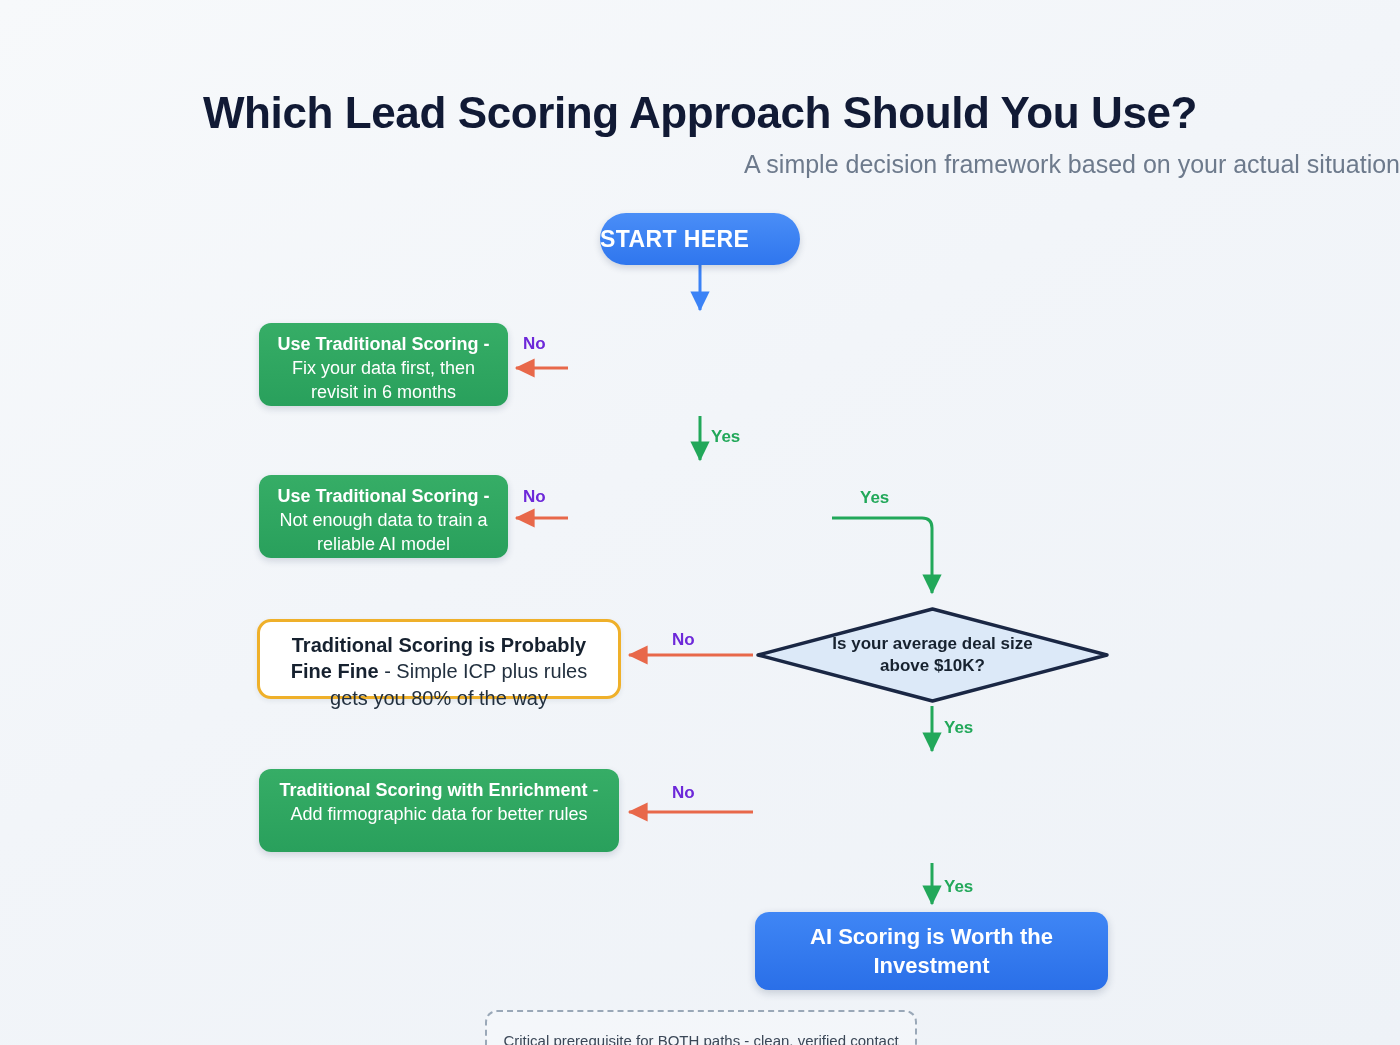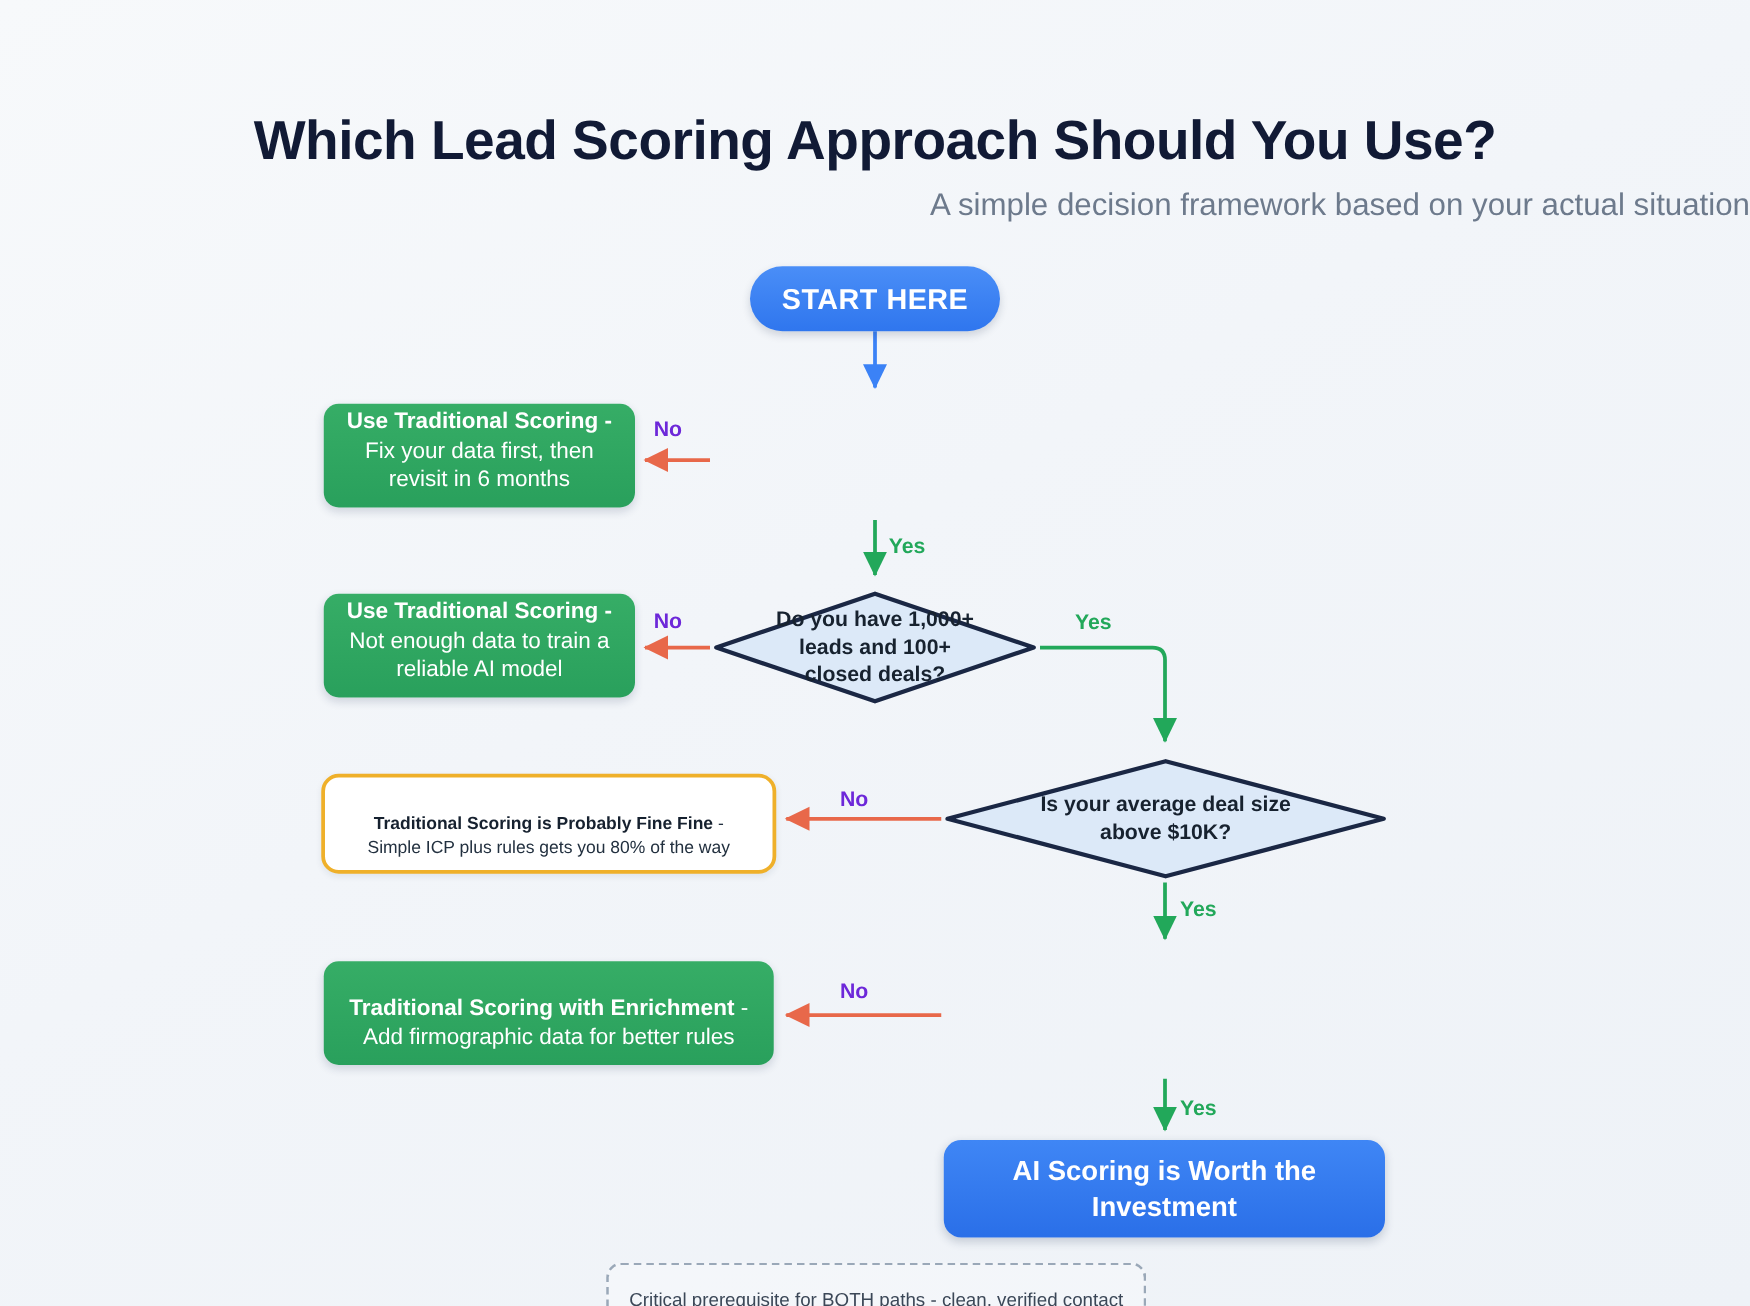--- a/index.html
+++ b/index.html
@@ -52,60 +52,60 @@
     height: 1045px;
     pointer-events: none;
   }
 
   
   .node { position: absolute; }
 
   .pill {
     display: flex;
     align-items: center;
-    justify-content: center;
+    justify-content: flex-start;
     text-align: center;
     border-radius: 26px;
     color: #ffffff;
     box-shadow: 0 3px 7px rgba(25, 45, 80, 0.18);
   }
 
   .start-pill {
     left: 600px; top: 165px;
     width: 200px; height: 52px;
     background: linear-gradient(180deg, #4a8ef7 0%, #2f76ee 100%);
     font-size: 23px;
     font-weight: bold;
     letter-spacing: 0.4px;
     border-radius: 26px;
   }
 
   .result-box {
     display: flex;
-    align-items: flex-end;
+    align-items: flex-start;
     justify-content: center;
     text-align: center;
     border-radius: 12px;
     padding: 10px 16px;
     line-height: 1.32;
   }
 
   .green-box {
     background: linear-gradient(180deg, #36ad66 0%, #29a05c 100%);
     color: #ffffff;
     font-size: 18px;
     box-shadow: 0 3px 7px rgba(25, 45, 80, 0.16);
   }
   .green-box b { font-weight: bold; }
 
   .amber-box {
     background: #ffffff;
     border: 3px solid #efb02a;
     color: #22303f;
-    font-size: 14px;
+    font-size: 20px;
     border-radius: 14px;
     box-shadow: 0 2px 5px rgba(25, 45, 80, 0.08);
   }
   .amber-box b { font-weight: bold; color: #16212f; }
 
   .blue-box {
     background: linear-gradient(180deg, #3f86f5 0%, #2a6fe8 100%);
     color: #ffffff;
     font-size: 22px;
     font-weight: bold;
@@ -221,26 +221,20 @@
     <path d="M753,764 L629,764" stroke="#e8684a" stroke-width="3" fill="none" marker-end="url(#arrow-orange)"></path>
 
     <path d="M932,815 L932,856" stroke="#22a85a" stroke-width="3" fill="none" marker-end="url(#arrow-green)"></path>
   </svg>
 
   <div class="node pill start-pill">
     <span>START HERE</span>
   </div>
 
 
-  <div class="diamond-wrap dia-2">
-    <svg width="260" height="92" viewBox="0 0 260 92">
-      <polygon points="130,3 257,46 130,89 3,46" fill="#dce9f8" stroke="#1a2744" stroke-width="3.4" stroke-linejoin="round"></polygon>
-    </svg>
-    <div class="diamond-text">Do you have 1,000+ leads and 100+ closed deals?</div>
-  </div>
 
   <div class="diamond-wrap dia-3">
     <svg width="355" height="98" viewBox="0 0 355 98">
       <polygon points="177.5,3 352,49 177.5,95 3,49" fill="#dce9f8" stroke="#1a2744" stroke-width="3.4" stroke-linejoin="round"></polygon>
     </svg>
     <div class="diamond-text">Is your average deal size above $10K?</div>
   </div>
 
 
   <div class="node result-box green-box box-1">

